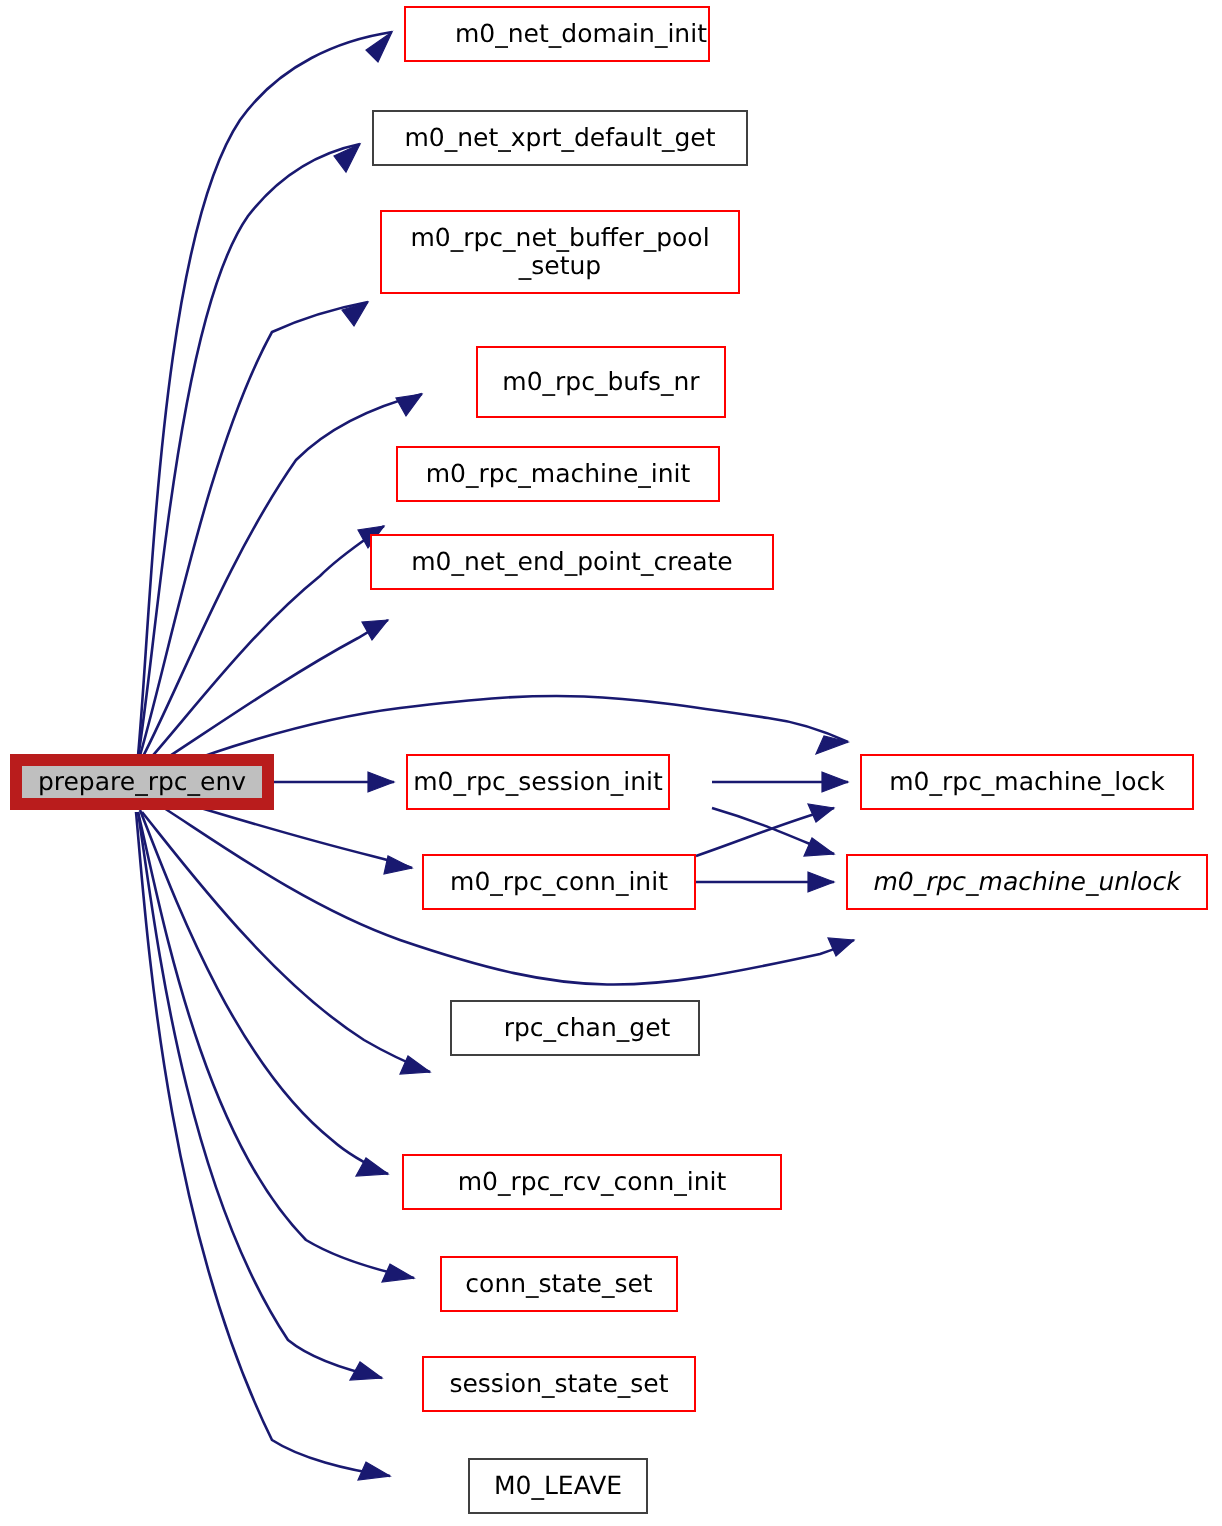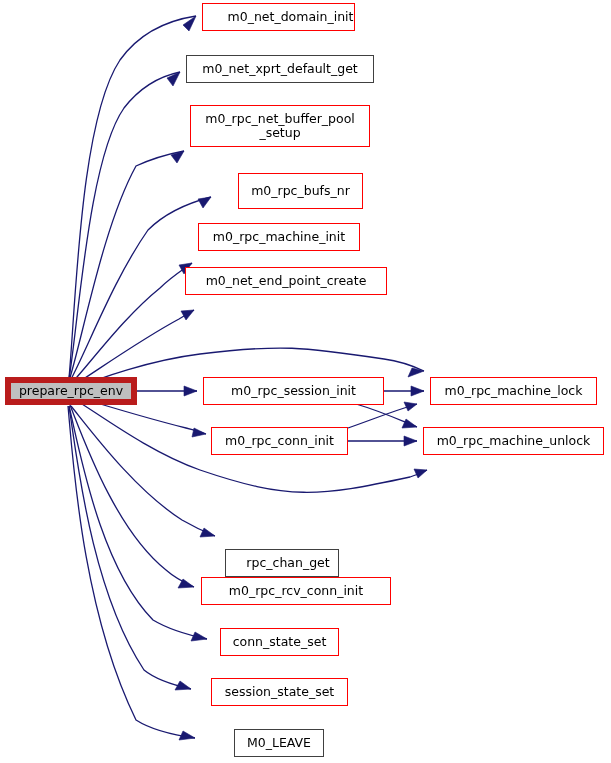--- a/index.html
+++ b/index.html
@@ -106,23 +106,23 @@
     </svg>
   <div id="node-layer">
       <div class="node-box root" style="left: 5px; top: 377px; width: 132px; height: 28px;"><span>prepare_rpc_env</span></div>
       <div class="node-box" style="left: 202px; top: 3px; width: 153px; height: 28px; padding-left: 24px;"><span>m0_net_domain_init</span></div>
       <div class="node-box plain" style="left: 186px; top: 55px; width: 188px; height: 28px;"><span>m0_net_xprt_default_get</span></div>
       <div class="node-box" style="left: 190px; top: 105px; width: 180px; height: 42px;"><span>m0_rpc_net_buffer_pool
 _setup</span></div>
       <div class="node-box" style="left: 209px; top: 173px; width: 125px; height: 36px; margin-left: 29px;"><span>m0_rpc_bufs_nr</span></div>
       <div class="node-box" style="left: 198px; top: 223px; width: 162px; height: 28px; align-items: center;"><span>m0_rpc_machine_init</span></div>
       <div class="node-box" style="left: 185px; top: 267px; width: 202px; height: 28px;"><span>m0_net_end_point_create</span></div>
-      <div class="node-box" style="left: 203px; top: 377px; width: 181px; height: 28px;"><span>m0_rpc_session_init</span></div>
+      <div class="node-box" style="left: 203px; top: 377px; width: 132px; height: 28px;"><span>m0_rpc_session_init</span></div>
       <div class="node-box" style="left: 211px; top: 427px; width: 137px; height: 28px;"><span>m0_rpc_conn_init</span></div>
       <div class="node-box" style="left: 430px; top: 377px; width: 167px; height: 28px;"><span>m0_rpc_machine_lock</span></div>
-      <div class="node-box" style="left: 423px; top: 427px; width: 181px; height: 28px;"><span>m0_rpc_machine_unlock</span></div>
-      <div class="node-box plain" style="left: 225px; top: 549px; width: 114px; height: 28px; padding-left: 12px;"><span>rpc_chan_get</span></div>
+      <div class="node-box" style="left: 423px; top: 427px; width: 181px; height: 28px; font-style: italic;"><span>m0_rpc_machine_unlock</span></div>
+      <div class="node-box plain" style="left: 225px; top: 500px; width: 125px; height: 28px; padding-left: 12px;"><span>rpc_chan_get</span></div>
       <div class="node-box" style="left: 201px; top: 577px; width: 190px; height: 28px;"><span>m0_rpc_rcv_conn_init</span></div>
       <div class="node-box" style="left: 220px; top: 628px; width: 119px; height: 28px;"><span>conn_state_set</span></div>
       <div class="node-box" style="left: 211px; top: 678px; width: 137px; height: 28px;"><span>session_state_set</span></div>
       <div class="node-box plain" style="left: 234px; top: 729px; width: 90px; height: 28px;"><span>M0_LEAVE</span></div>
     </div>
 </div>
 
 </body></html>

